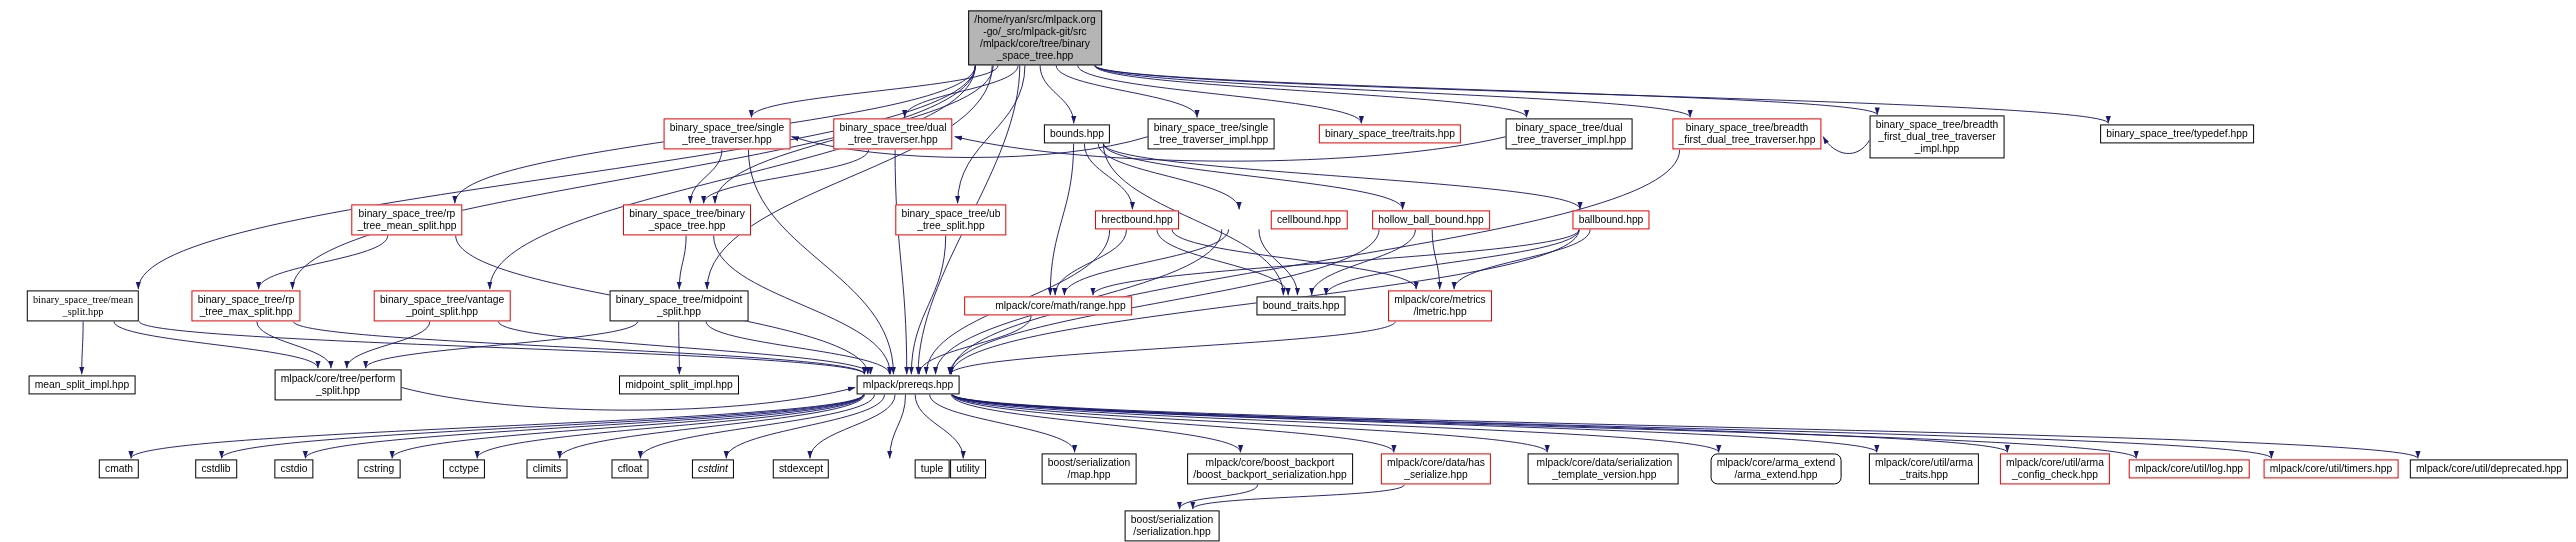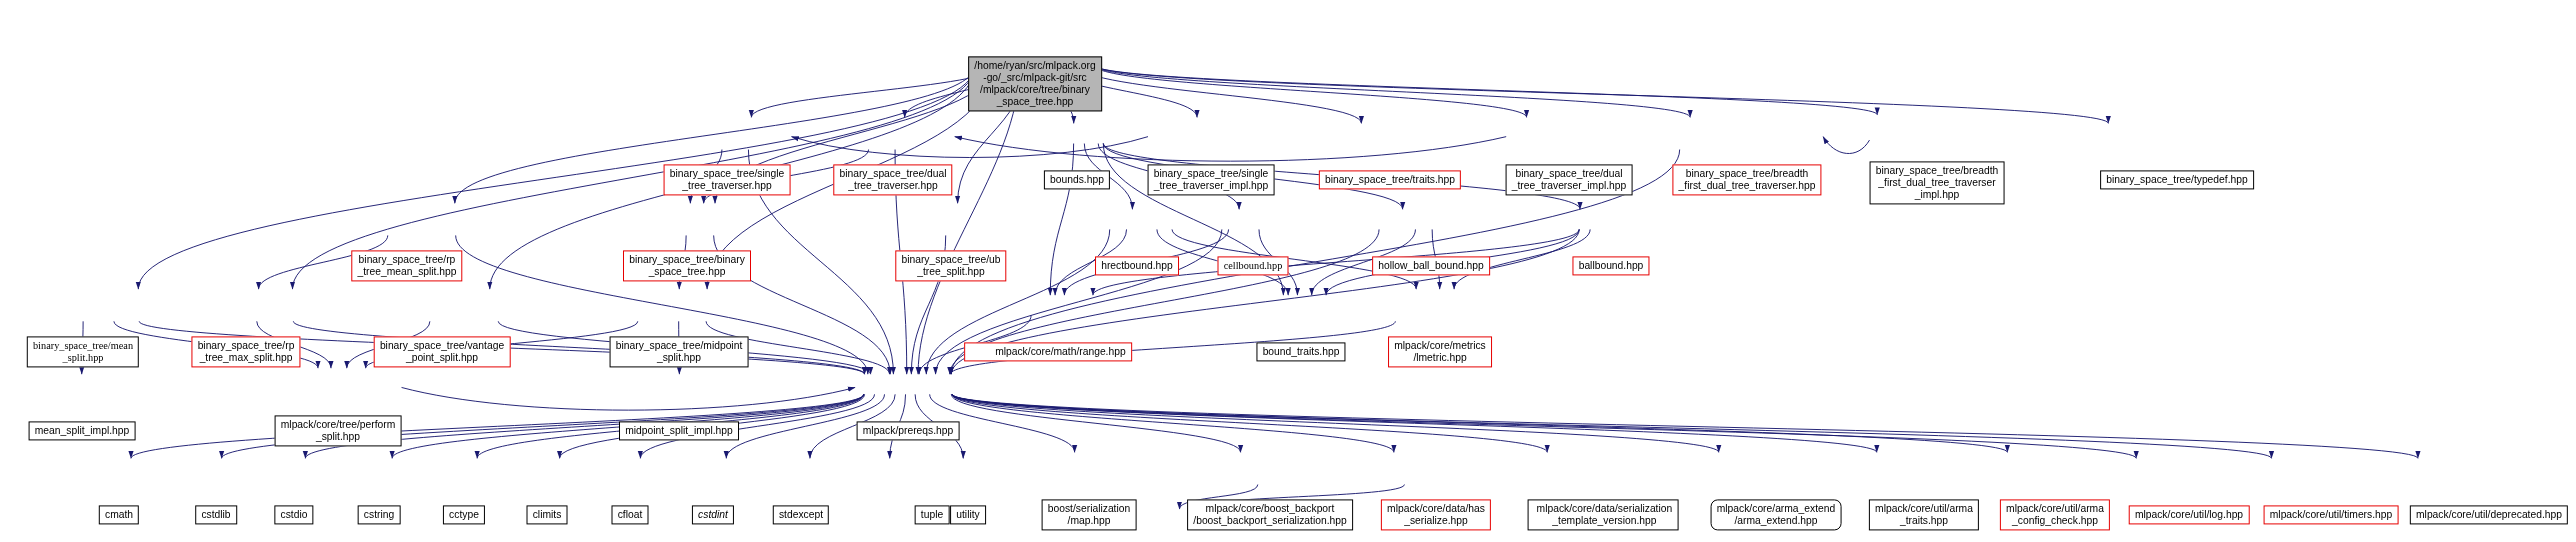--- a/index.html
+++ b/index.html
@@ -5,21 +5,21 @@
   html,body{margin:0;padding:0;background:#ffffff;}
   #canvas{
     position:relative;width:2576px;height:543px;overflow:hidden;background:#fff;
     font-family:"Liberation Sans","DejaVu Sans",sans-serif;
   }
   #edges{position:absolute;left:0;top:0;z-index:0;}
   .node{
     position:absolute;transform:translate(-50%,-50%);
     background:#ffffff;border:0.9px solid #000;
     padding:2.6px 5.2px;font-size:10.3px;line-height:12px;color:#000;
-    text-align:center;white-space:nowrap;z-index:1;cursor:pointer;margin-top:46px;
+    text-align:center;white-space:nowrap;z-index:1;cursor:pointer;
   }
   .node.red{border-color:#e60000;}
   .node.main{background:#b5b5b5;cursor:default;}
   .node div{pointer-events:none;}
 </style>
 </head>
 <body>
 
 <div id="canvas">
   <svg id="edges" width="2576" height="543" viewBox="0 0 2999 632">
@@ -164,21 +164,21 @@
         <div>binary_space_tree/binary</div>
         <div>_space_tree.hpp</div>
       </div>
       <div class="node red" id="gn-ub_tree_split" style="left: 951px; top: 220px;">
         <div>binary_space_tree/ub</div>
         <div>_tree_split.hpp</div>
       </div>
       <div class="node red" id="gn-hrectbound" style="left: 1137px; top: 220px;">
         <div>hrectbound.hpp</div>
       </div>
-      <div class="node red" id="gn-cellbound" style="left: 1253px; top: 220px; font-family: Liberation Serif, serif;">
+      <div class="node red" id="gn-cellbound" style="left: 1309px; top: 220px;">
         <div>cellbound.hpp</div>
       </div>
       <div class="node red" id="gn-hollow_ball_bound" style="left: 1431px; top: 220px;">
         <div>hollow_ball_bound.hpp</div>
       </div>
       <div class="node red" id="gn-ballbound" style="left: 1611px; top: 220px;">
         <div>ballbound.hpp</div>
       </div>
       <div class="node plain" id="gn-mean_split" style="left: 83px; top: 306px; font-family: Liberation Serif, serif;">
         <div>binary_space_tree/mean</div>

